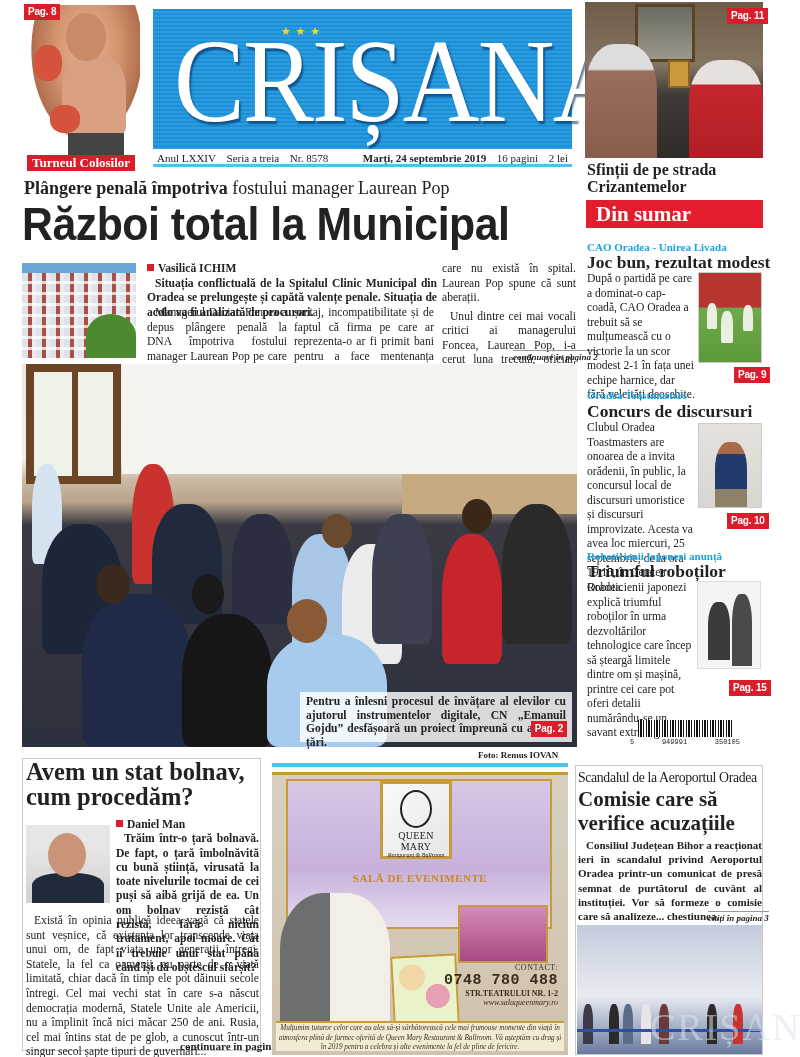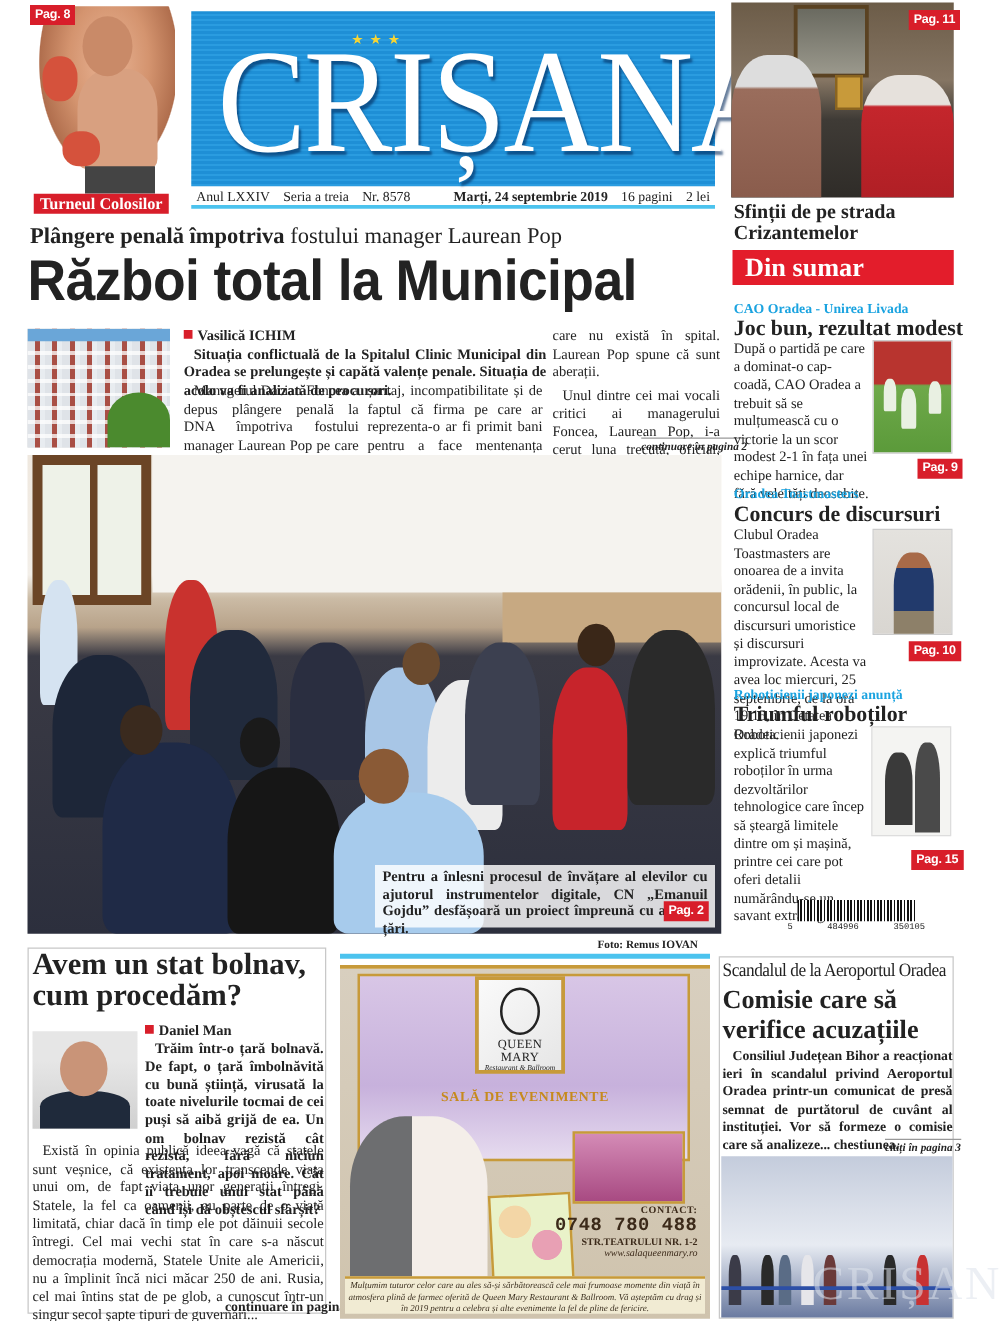--- a/index.html
+++ b/index.html
@@ -99,21 +99,21 @@
   #ad .hall { position:absolute; left:14px; top:4px; width:266px; height:150px; background: linear-gradient(180deg,#d8c6e6 0%,#c7b1dc 60%,#e6dbef 100%); border:2px solid #c79a3a; }
   #ad .logobox { position:absolute; left:108px; top:6px; width:72px; height:78px; background:linear-gradient(135deg,#fafafa,#e6e6e6); border:3px solid #c79a3a; text-align:center; }
   #ad .crest { display:block; margin:6px auto 0; width:32px; height:38px; border:2px solid #222; border-radius:50%; }
   #ad .qm { display:block; font-size:10px; letter-spacing: 0.3px; margin-top:2px; }
   #ad .qm-sub { display:block; font-size:6px; font-style: italic; }
   #ad .sala { position:absolute; left:0; right:0; top:97px; text-align:center; color:#c68a1e; font-weight:bold; font-size:11px; letter-spacing:0.5px; }
   #ad .couple { position:absolute; left:8px; top:118px; width:110px; height:140px; background: linear-gradient(90deg, #6d6e70 0 45%, #f4eee9 45% 100%); border-radius: 40% 40% 0 0; }
   #ad .flowers { position:absolute; left:120px; top:180px; width:66px; height:70px; background: radial-gradient(circle at 30% 30%, #f3d6a6 0 20%, transparent 21%), radial-gradient(circle at 70% 60%, #e8a0b4 0 20%, transparent 21%), #e9f2c9; border:2px solid #c79a3a; transform: rotate(-3deg); }
   #ad .pinkroom { position:absolute; left:186px; top:130px; width:90px; height:58px; background: linear-gradient(#d48bb6,#a84a82); border:2px solid #c79a3a; }
   #ad .contact { position:absolute; right:10px; top:188px; text-align:right; color:#3c2a1a; }
-  #ad .contact .lbl { font-size:8px; font-weight:bold; letter-spacing:0.5px;text-align:right; }
+  #ad .contact .lbl { font-size:8px; font-weight:normal; letter-spacing:0.5px;text-align:right; }
   #ad .contact .phone { font-family:Liberation Mono, monospace; font-size:15px; font-weight:bold; letter-spacing:0.5px; }
   #ad .contact .addr { font-size:8px; font-weight:bold; }
   #ad .contact .web { font-size:8px; font-style: italic; }
   #ad .thanks { position:absolute; left:4px; right:4px; bottom:4px; height:30px; background:#f1ebd3; border-top:2px solid #c79a3a; font-style: italic; font-size: 7.2px; line-height: 9.5px; text-align:center; padding-top: 1px; color:#3a2e1e; }
 
   #airport-box { left: 575px; top: 765px; width: 188px; height: 290px; border: 1px solid #c8c8c8; }
   #ap-kicker { left: 578px; top: 769px; font-size: 15px; letter-spacing: -0.4px; transform: scaleX(0.92); transform-origin: left top; white-space: nowrap; }
   #ap-title { left: 578px; top: 787px; font-weight: bold; font-size: 21px; line-height: 24px; }
   #ap-body { left: 578px; top: 838px; width: 184px; font-weight: bold; font-size: 11px; line-height: 14.2px; text-align: justify; text-indent: 8px; }
   #cont3 { left: 708px; top: 911px; font-size: 9px; font-style: italic; font-weight: bold; border-top: 1px solid #999; padding-top: 1px; }
@@ -232,21 +232,21 @@
 <div id="robots" class="photo">
   <div class="r1"></div>
   <div class="r2"></div>
 </div>
 <div class="pag" style="left:729px;top:680px;">Pag. 15</div>
 
 <div id="barcode" class="abs">
   <div class="bars"></div>
   <div class="nums">
     <span>5</span>
-    <span>484996</span>
+    <span>949991</span>
     <span>350105</span>
   </div>
 </div>
 
 <div id="opinion" class="abs"></div>
 <div id="op-title" class="abs" style="width:232px;">Avem un stat bolnav, cum procedăm?</div>
 <div id="op-photo" class="photo">
   <div class="body"></div>
   <div class="face"></div>
 </div>

